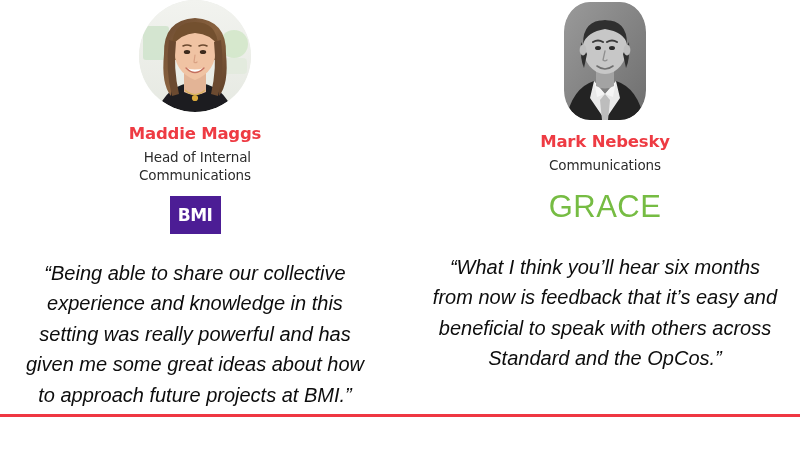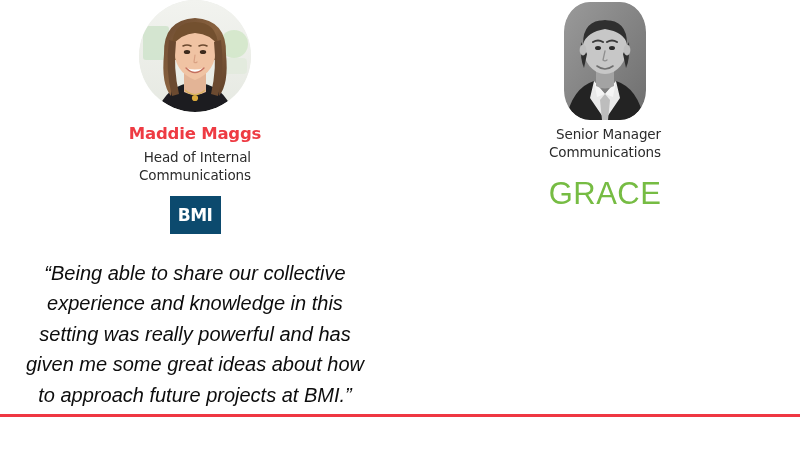--- a/index.html
+++ b/index.html
@@ -91,21 +91,21 @@
     height: 46px;
     margin-top: 9px;
     display: flex;
     align-items: center;
     justify-content: center;
   }
 
   .logo-bmi {
     width: 51px;
     height: 38px;
-    background: #0c4a6e;
+    background: #4c1d95;
     color: #ffffff;
     display: flex;
     align-items: center;
     justify-content: center;
     font-family: "DejaVu Sans", sans-serif;
     font-size: 17px;
     font-weight: bold;
     letter-spacing: -0.6px;
   }
 
@@ -261,28 +261,29 @@
               <ellipse cx="48" cy="46" rx="3" ry="2" fill="#2b2b2b"></ellipse>
 
               <path d="M41 49 L39 58 Q41 59.6 43 58" stroke="#8f8f8f" stroke-width="1.3" fill="none" stroke-linecap="round"></path>
 
               <path d="M33 64 Q41 70 49 64" stroke="#6f6f6f" stroke-width="1.6" fill="none" stroke-linecap="round"></path>
             </g>
           </svg>
         </span>
       </div>
 
+      <div class="person-name">Mark Nebesky</div>
 
       <div class="person-role">
-        <div>Senior Manager</div>
         <div>Communications</div>
       </div>
 
       <div class="logo-wrap">
         <div class="logo-grace">GRACE</div>
       </div>
 
+      <div class="quote">“What I think you’ll hear six months from now is feedback that it’s easy and beneficial to speak with others across Standard and the OpCos.”</div>
     </div>
 
   </div>
 
   <div class="footer-rule"></div>
 </div>
 
 </body></html>

